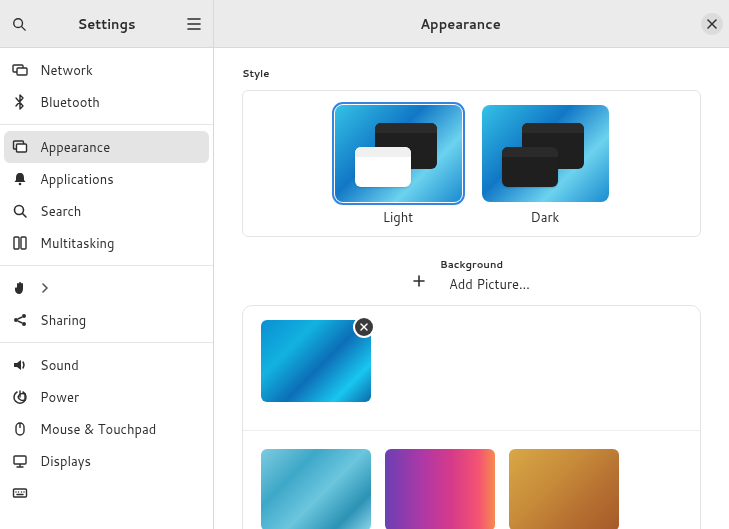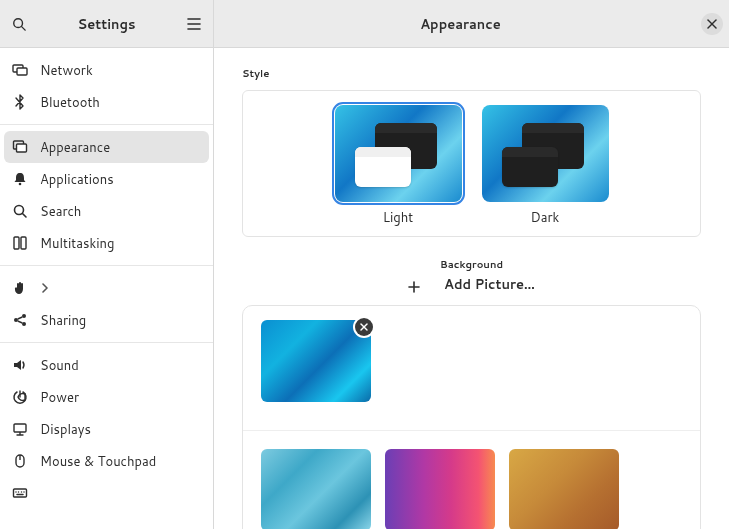--- a/index.html
+++ b/index.html
@@ -145,23 +145,23 @@
   .dark .winB { background: #1f1f1f; }
   .dark .winB .hdr { background: #2a2a2a; }
   .style-label { font-size: 13px; margin-bottom: 4px; }
 
   .bg-header {
     display: flex; justify-content: space-between; align-items: center;
     margin: 20px 0 8px 0;
     flex-direction: column;
   }
   .add-btn {
-    display: flex; align-items: flex-end; gap: 24px;
+    display: flex; align-items: flex-start; gap: 24px;
     font-size: 13px; cursor: pointer;
-    padding: 4px 6px; border-radius: 4px; font-weight: bold;
+    padding: 4px 6px; border-radius: 4px;
   }
 
   .bg-card {
     background: #fff;
     border: 1px solid #e3e3e3;
     border-radius: 10px;
     padding: 14px 18px;
   }
   .bg-current {
     width: 110px; height: 82px;
@@ -348,35 +348,35 @@
             <path d="M6 8 A5 5 0 0 0 13 11 L13 5 A5 5 0 0 0 6 8 Z" fill="none" stroke="#2e2e2e" stroke-width="1.4"></path>
             <path d="M8 2 L8 8" stroke="#2e2e2e" stroke-width="1.4" stroke-linecap="round" transform="rotate(0)"></path>
             <path d="M11 3 A6 6 0 1 1 5 3" fill="none" stroke="#2e2e2e" stroke-width="1.5" stroke-linecap="round"></path>
           </svg>
         </span>
         <span class="label">Power</span>
       </div>
       <div class="side-item">
         <span class="icon">
           <svg width="16" height="16" viewBox="0 0 16 16">
+            <rect x="4" y="2" width="8" height="12" rx="4" fill="none" stroke="#2e2e2e" stroke-width="1.4"></rect>
+            <line x1="8" y1="2" x2="8" y2="7" stroke="#2e2e2e" stroke-width="1.4"></line>
+          </svg>
+        </span>
+        <span class="label">Mouse &amp; Touchpad</span>
+      </div>
+      <div class="side-item">
+        <span class="icon">
+          <svg width="16" height="16" viewBox="0 0 16 16">
             <rect x="2" y="3" width="12" height="8" rx="1" fill="none" stroke="#2e2e2e" stroke-width="1.4"></rect>
             <line x1="5" y1="14" x2="11" y2="14" stroke="#2e2e2e" stroke-width="1.4" stroke-linecap="round"></line>
             <line x1="8" y1="11" x2="8" y2="14" stroke="#2e2e2e" stroke-width="1.4"></line>
           </svg>
         </span>
         <span class="label">Displays</span>
-      </div>
-      <div class="side-item">
-        <span class="icon">
-          <svg width="16" height="16" viewBox="0 0 16 16">
-            <rect x="4" y="2" width="8" height="12" rx="4" fill="none" stroke="#2e2e2e" stroke-width="1.4"></rect>
-            <line x1="8" y1="2" x2="8" y2="7" stroke="#2e2e2e" stroke-width="1.4"></line>
-          </svg>
-        </span>
-        <span class="label">Mouse &amp; Touchpad</span>
       </div>
       <div class="side-item">
         <span class="icon">
           <svg width="16" height="16" viewBox="0 0 16 16">
             <rect x="1.5" y="4" width="13" height="8" rx="1" fill="none" stroke="#2e2e2e" stroke-width="1.4"></rect>
             <line x1="4" y1="7" x2="4" y2="7" stroke="#2e2e2e" stroke-width="1.5" stroke-linecap="round"></line>
             <line x1="6.5" y1="7" x2="6.5" y2="7" stroke="#2e2e2e" stroke-width="1.5" stroke-linecap="round"></line>
             <line x1="9.5" y1="7" x2="9.5" y2="7" stroke="#2e2e2e" stroke-width="1.5" stroke-linecap="round"></line>
             <line x1="12" y1="7" x2="12" y2="7" stroke="#2e2e2e" stroke-width="1.5" stroke-linecap="round"></line>
             <line x1="5" y1="9.5" x2="11" y2="9.5" stroke="#2e2e2e" stroke-width="1.5" stroke-linecap="round"></line>

